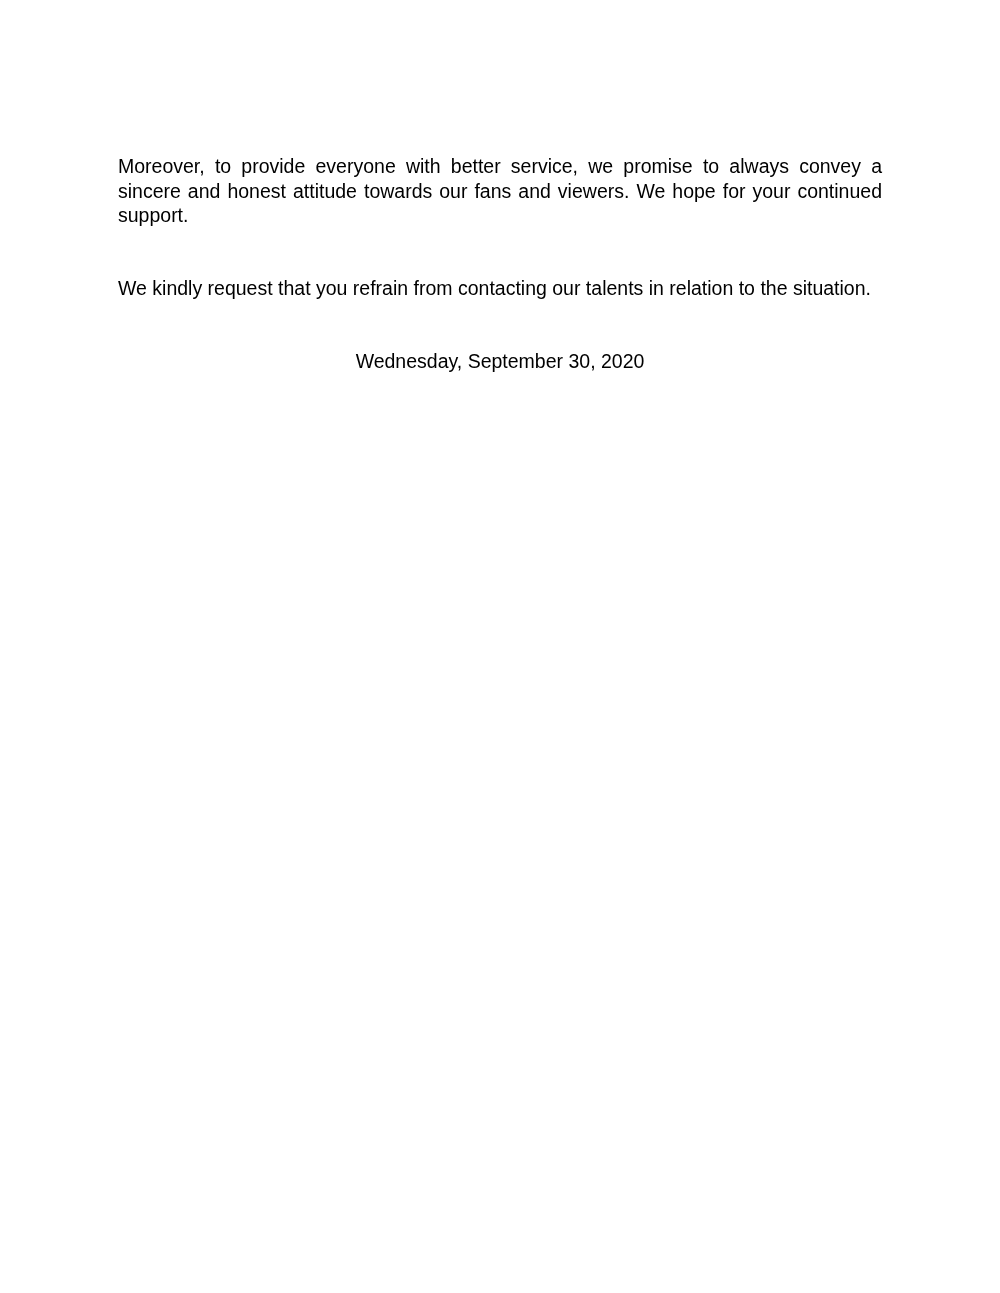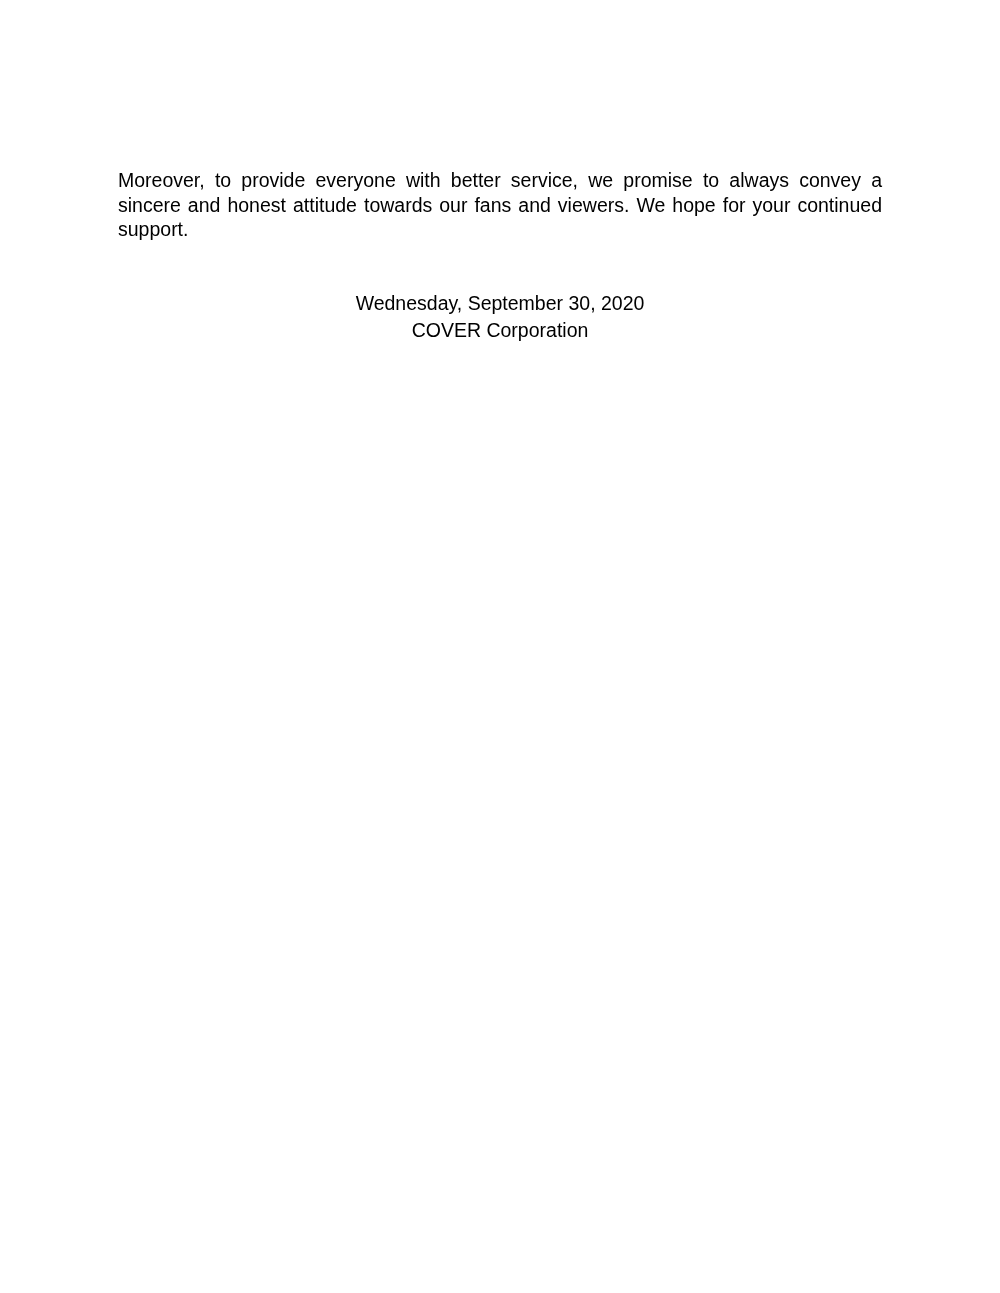--- a/index.html
+++ b/index.html
@@ -4,21 +4,21 @@
 <style>
   html, body {
     margin: 0;
     padding: 0;
     background: #ffffff;
   }
   .page {
     position: relative;
     width: 1000px;
     height: 920px;
-    margin: 16px auto;
+    margin: 2px auto;
     background: #ffffff;
     box-sizing: border-box;
     padding: 152px 118px 0 118px;
     font-family: "Liberation Sans", "DejaVu Sans", sans-serif;
     font-size: 19.5px;
     line-height: 24.5px;
     color: #000000;
     overflow: hidden;
   }
   .para {
@@ -33,18 +33,18 @@
     text-align: center;
     line-height: 27px;
   }
 </style>
 </head>
 <body>
 
 <div class="page">
   <p class="para">Moreover, to provide everyone with better service, we promise to always convey a sincere and honest attitude towards our fans and viewers. We hope for your continued support.</p>
 
+  <p class="para">We kindly request that you refrain from contacting our talents in relation to the situation.</p>
 
   <div class="signature">
     <div>Wednesday, September 30, 2020</div>
-    <div>COVER Corporation</div>
   </div>
 </div>
 
 </body></html>

